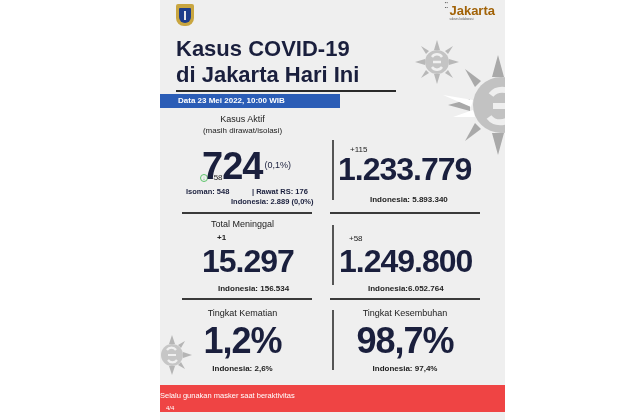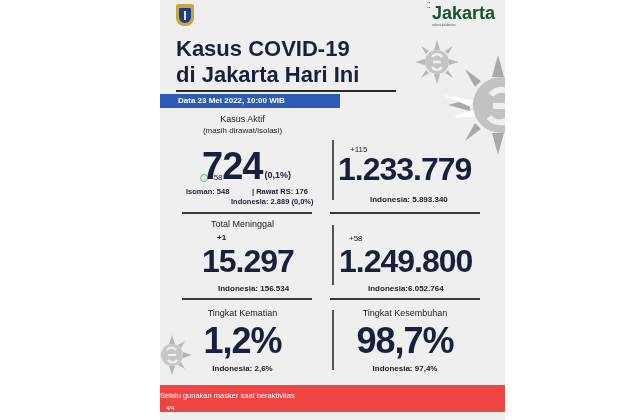--- a/index.html
+++ b/index.html
@@ -20,21 +20,21 @@
       background: #1f3e8a; border-radius: 1px 1px 6px 6px;
     }
     .logo-dki::before {
       content: ""; position: absolute; left: 8px; top: 7px; width: 2px; height: 9px;
       background: #e8e8e8; z-index: 2;
     }
 
     .brand {
       position: absolute; right: 10px; top: 3px; text-align: left;
     }
-    .brand-name { font-size: 18px; font-weight: bold; color: #14532d; letter-spacing: 0px; }
+    .brand-name { font-size: 13px; font-weight: bold; color: #a16207; letter-spacing: 0px; }
     .brand-dots { position: absolute; left: -5px; top: 0px; font-size: 8px; line-height: 6px; color:#222; }
     .brand-tag { font-size: 3px; color: #555; margin-top: -1px; }
 
     .title {
       position: absolute; left: 16px; top: 36px; font-size: 22px; font-weight: bold;
       line-height: 26px; color: #1a1f3d;
     }
     .title-underline {
       position: absolute; left: 16px; top: 90px; width: 220px; height: 2px; background: #2a2a2a;
     }
@@ -132,21 +132,21 @@
   <div class="cell" style="left:0; top:114px; width:165px;">
     <div class="label">Kasus Aktif</div>
     <div class="sub" style="margin-top:2px;">(masih dirawat/isolasi)</div>
   </div>
   <div style="position:absolute; left:40px; top:140px; display:flex; align-items:center; gap:3px;margin-top:33px;">
     <span style="display:inline-block;width:8px;height:8px;border:1px solid #5cc46a;border-radius:50%;font-size:6px;line-height:6px;text-align:center;color:#5cc46a;">↓</span>
     <span class="delta">-58</span>
   </div>
   <div style="position:absolute; left:42px; top:146px; display:flex; align-items:flex-end;">
     <span class="big" style="font-size:38px; line-height:40px;">724</span>
-    <span style="font-size:9px; font-weight:bold; margin-left:2px; margin-bottom:6px;">(0,1%)</span>
+    <span style="font-size:9px; font-weight:normal; margin-left:2px; margin-bottom:16px;">(0,1%)</span>
   </div>
   <div style="position:absolute; left:26px; top:187px; font-size:7.5px; font-weight:bold;">Isoman: 548</div>
   <div style="position:absolute; left:92px; top:187px; font-size:7.5px; font-weight:bold;">| Rawat RS: 176</div>
   <div style="position:absolute; left:40px; top:197px; font-size:7.5px; font-weight:bold;padding-left:31px;">Indonesia: 2.889 (0,0%)</div>
 
   <div class="delta" style="position:absolute; left:190px; top:145px;">+115</div>
   <div class="big" style="position:absolute; left:178px; top:151px; font-size:32px; line-height:36px;">1.233.779</div>
   <div class="small" style="position:absolute; left:210px; top:195px;">Indonesia: 5.893.340</div>
 
   <div class="hline" style="left:22px; top:212px; width:130px;"></div>

